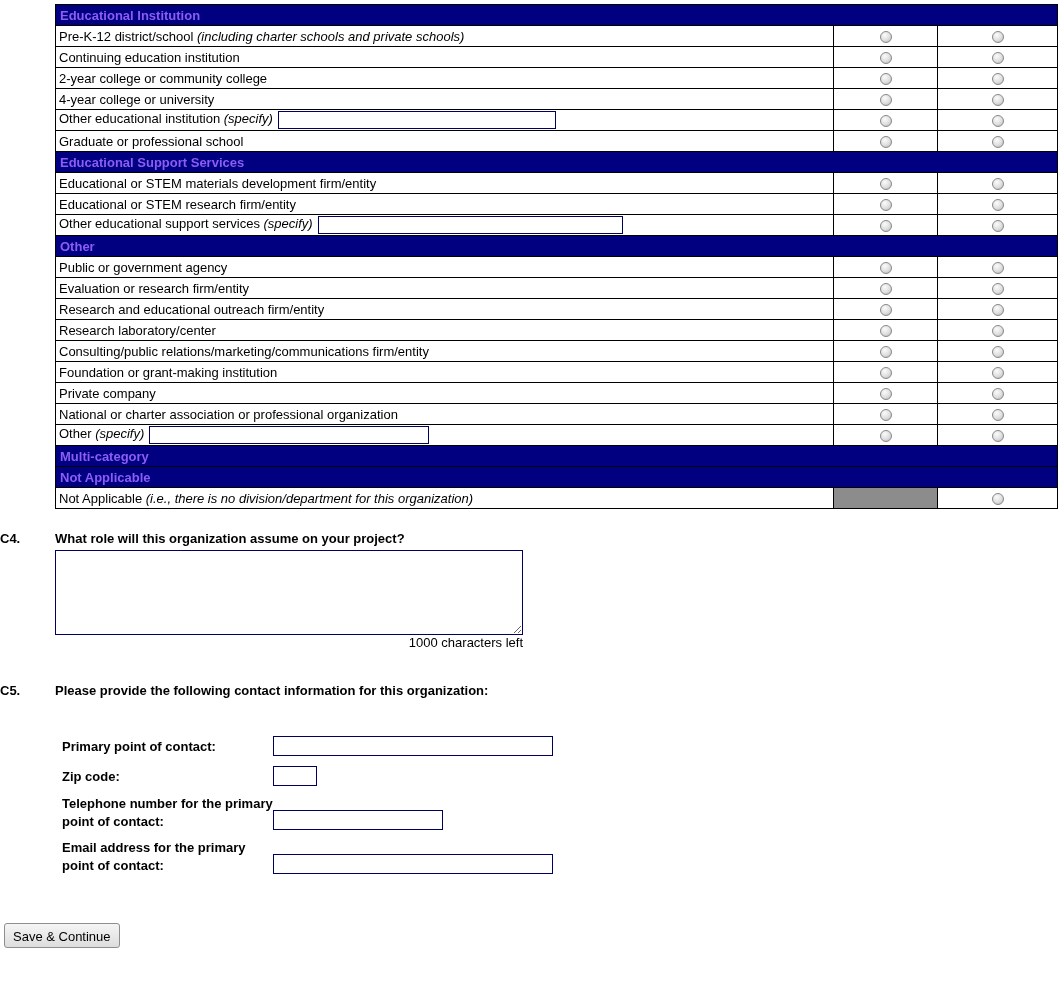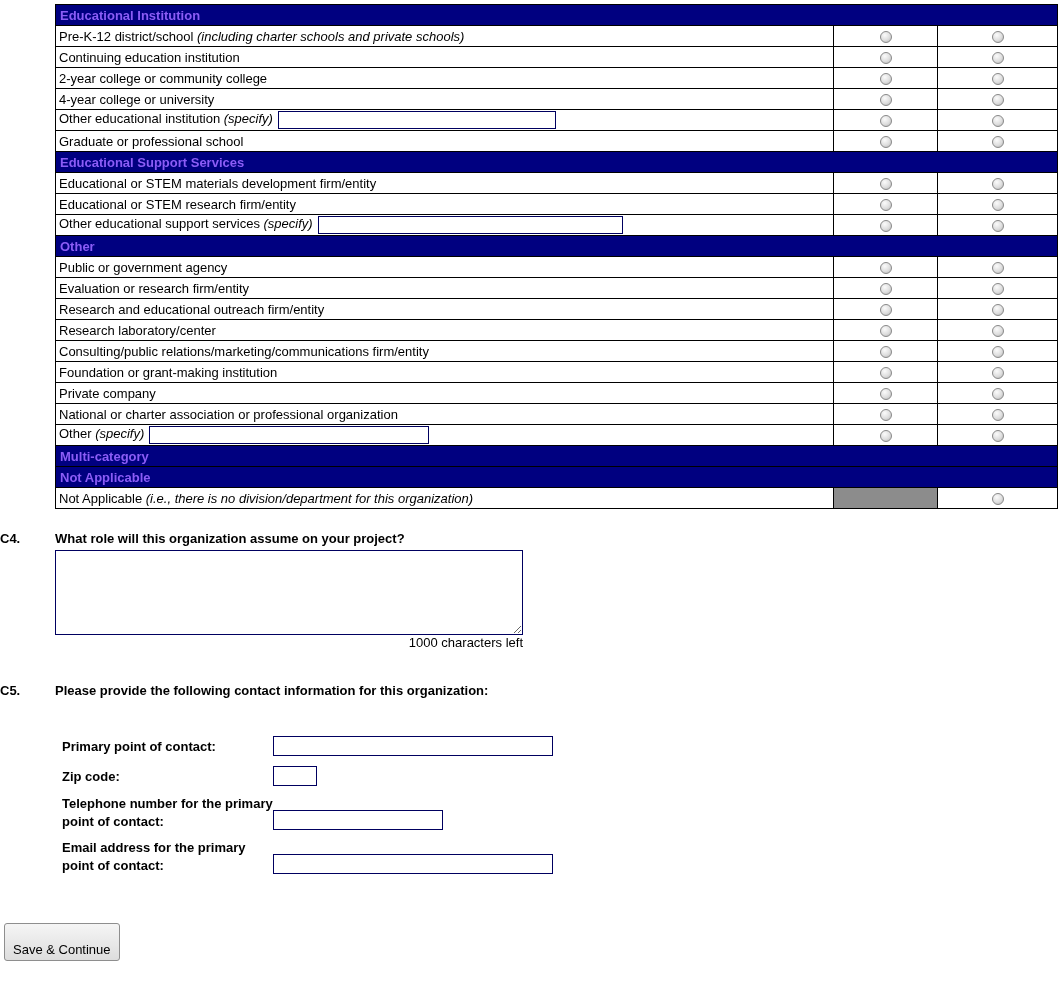--- a/index.html
+++ b/index.html
@@ -87,21 +87,21 @@
     background: #fff;
     font: inherit;
     padding: 1px 3px;
   }
 
   
   .save-btn {
     margin: 40px 0 0 4px;
     font-family: inherit;
     font-size: 13px;
-    padding: 18px 8px 3px 8px;
+    padding: 5px 8px 3px 8px;
     color: #000;
     background: linear-gradient(#f5f5f5, #dddddd);
     border: 1px solid #8e8e8e;
     border-radius: 3px;
     cursor: default;
   }
 </style>
 </head>
 <body>
 

